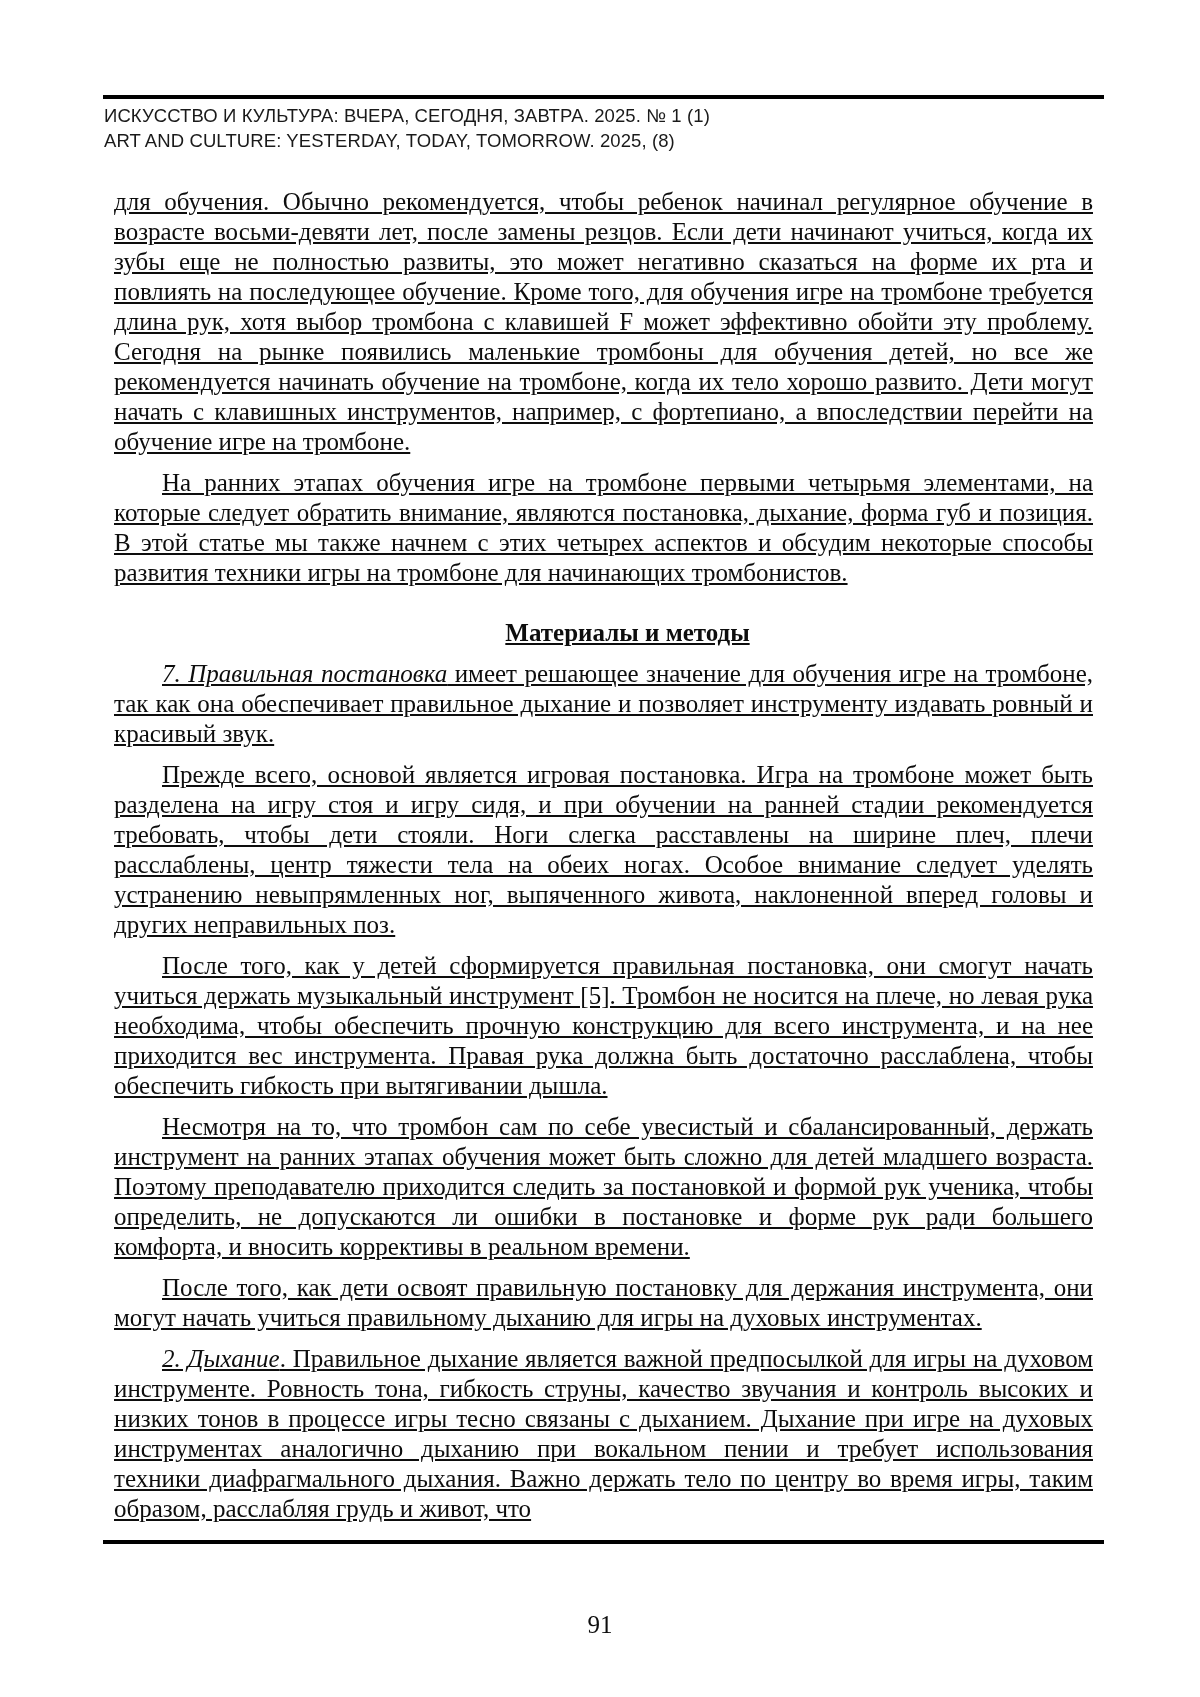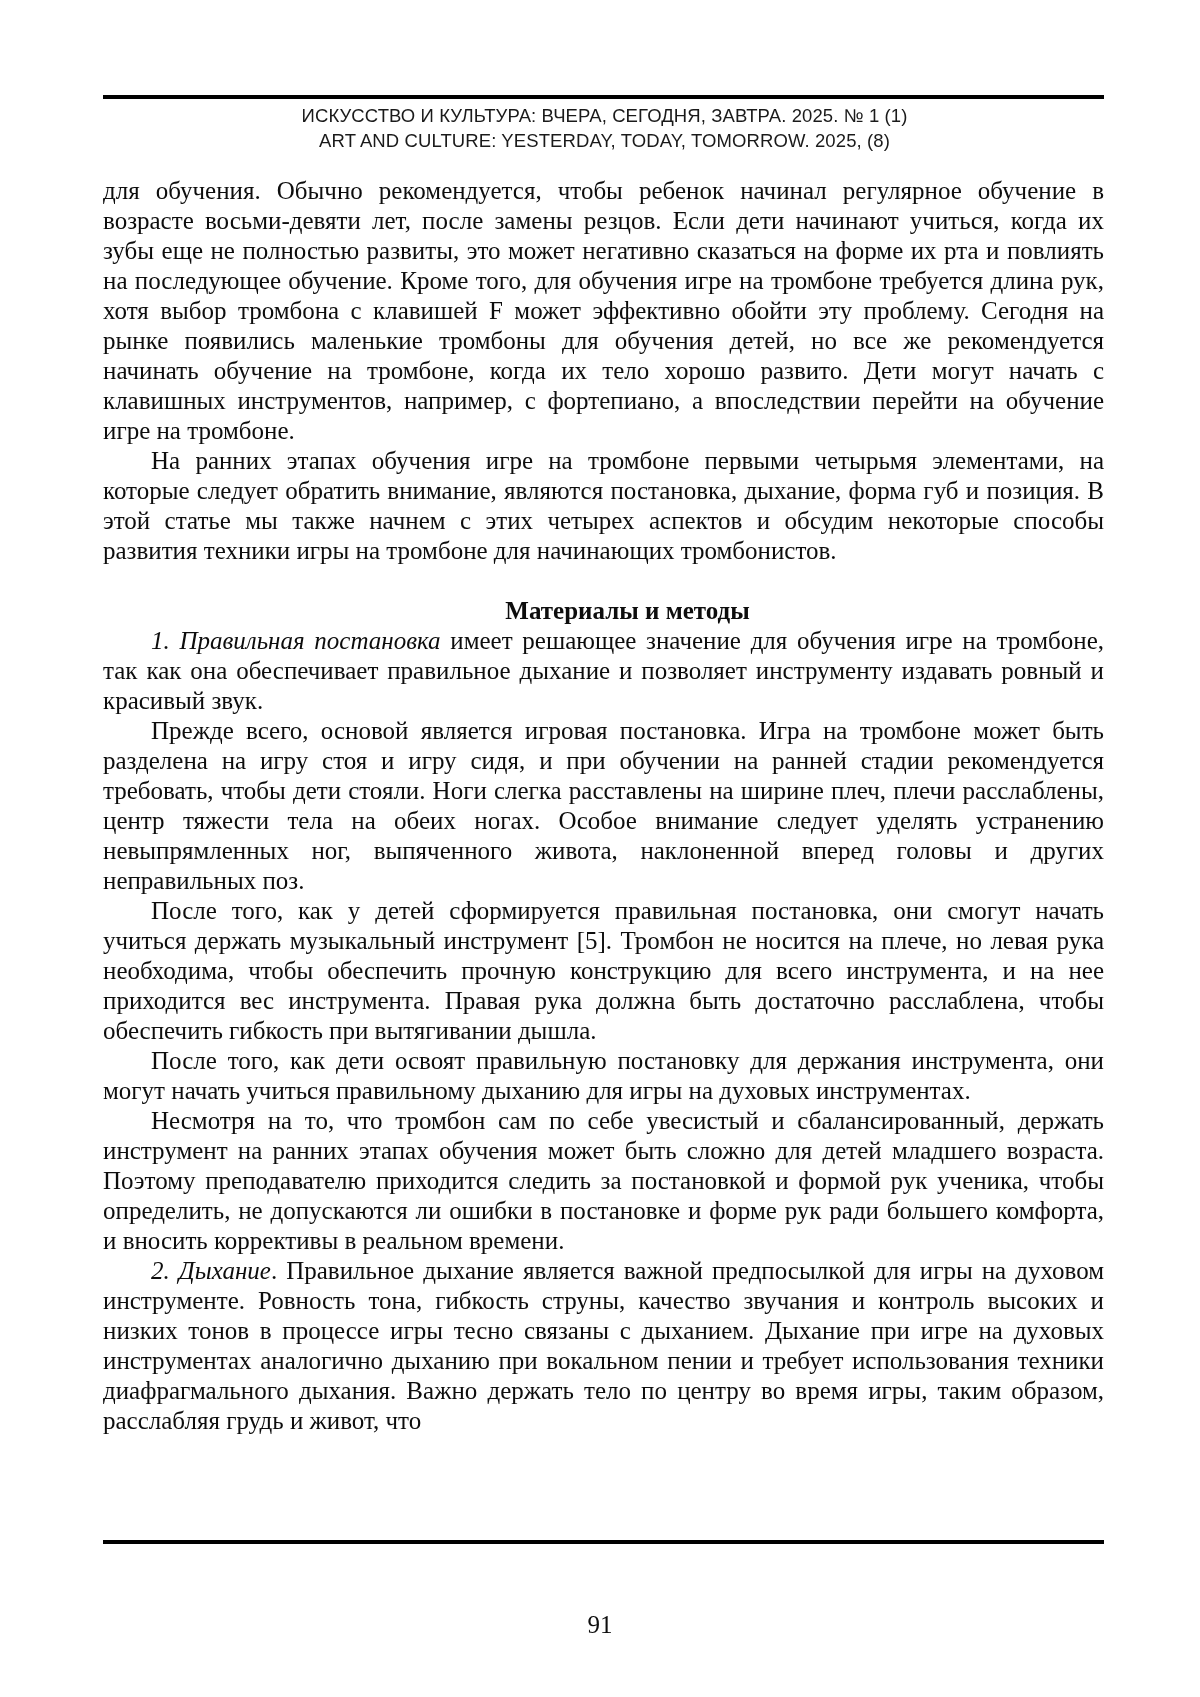--- a/index.html
+++ b/index.html
@@ -23,35 +23,34 @@
   .running-header {
     position: absolute;
     left: 104px;
     top: 103px;
     width: 1001px;
     font-family: "Liberation Sans", "DejaVu Sans", sans-serif;
     font-size: 18.5px;
     line-height: 25px;
     letter-spacing: 0.1px;
     color: #1a1a1a;
-    text-align: center;
   }
   .article {
     position: absolute;
     left: 103px;
     top: 176px;
     width: 1001px;
     font-family: "Liberation Serif", "DejaVu Serif", serif;
     font-size: 25px;
     line-height: 30px;
     text-align: justify;
     text-justify: inter-word;
     color: #0d0d0d;
   }
-  .article p { margin: 0; text-indent: 48px; }
+  .article p { margin: 11px; text-indent: 48px; text-decoration: underline; }
   .article p.no-indent { text-indent: 0; }
   .article p.heading {
     font-weight: bold;
     margin-top: 30px;
     text-align: center;
   }
   .run-italic { font-style: italic; }
   .page-number {
     position: absolute;
     top: 1570px;
@@ -73,25 +72,25 @@
 
   <div class="running-header">
     <div>ИСКУССТВО И КУЛЬТУРА: ВЧЕРА, СЕГОДНЯ, ЗАВТРА. 2025. № 1 (1)</div>
     <div>ART AND CULTURE: YESTERDAY, TODAY, TOMORROW. 2025, (8)</div>
   </div>
 
   <div class="article">
       <p class="no-indent"><span>для обучения. Обычно рекомендуется, чтобы ребенок начинал регулярное обучение в возрасте восьми-девяти лет, после замены резцов. Если дети начинают учиться, когда их зубы еще не полностью развиты, это может негативно сказаться на форме их рта и повлиять на последующее обучение. Кроме того, для обучения игре на тромбоне требуется длина рук, хотя выбор тромбона с клавишей F может эффективно обойти эту проблему. Сегодня на рынке появились маленькие тромбоны для обучения детей, но все же рекомендуется начинать обучение на тромбоне, когда их тело хорошо развито. Дети могут начать с клавишных инструментов, например, с фортепиано, а впоследствии перейти на обучение игре на тромбоне.</span></p>
       <p><span>На ранних этапах обучения игре на тромбоне первыми четырьмя элементами, на которые следует обратить внимание, являются постановка, дыхание, форма губ и позиция. В этой статье мы также начнем с этих четырех аспектов и обсудим некоторые способы развития техники игры на тромбоне для начинающих тромбонистов.</span></p>
       <p class="heading"><span>Материалы и методы</span></p>
-      <p><span class="run-italic">1. Правильная постановка</span><span> имеет решающее значение для обучения игре на тромбоне, так как она обеспечивает правильное дыхание и позволяет инструменту издавать ровный и красивый звук.</span></p>
+      <p><span class="run-italic">7. Правильная постановка</span><span> имеет решающее значение для обучения игре на тромбоне, так как она обеспечивает правильное дыхание и позволяет инструменту издавать ровный и красивый звук.</span></p>
       <p><span>Прежде всего, основой является игровая постановка. Игра на тромбоне может быть разделена на игру стоя и игру сидя, и при обучении на ранней стадии рекомендуется требовать, чтобы дети стояли. Ноги слегка расставлены на ширине плеч, плечи расслаблены, центр тяжести тела на обеих ногах. Особое внимание следует уделять устранению невыпрямленных ног, выпяченного живота, наклоненной вперед головы и других неправильных поз.</span></p>
       <p><span>После того, как у детей сформируется правильная постановка, они смогут начать учиться держать музыкальный инструмент [5]. Тромбон не носится на плече, но левая рука необходима, чтобы обеспечить прочную конструкцию для всего инструмента, и на нее приходится вес инструмента. Правая рука должна быть достаточно расслаблена, чтобы обеспечить гибкость при вытягивании дышла.</span></p>
+      <p><span>Несмотря на то, что тромбон сам по себе увесистый и сбалансированный, держать инструмент на ранних этапах обучения может быть сложно для детей младшего возраста. Поэтому преподавателю приходится следить за постановкой и формой рук ученика, чтобы определить, не допускаются ли ошибки в постановке и форме рук ради большего комфорта, и вносить коррективы в реальном времени.</span></p>
       <p><span>После того, как дети освоят правильную постановку для держания инструмента, они могут начать учиться правильному дыханию для игры на духовых инструментах.</span></p>
-      <p><span>Несмотря на то, что тромбон сам по себе увесистый и сбалансированный, держать инструмент на ранних этапах обучения может быть сложно для детей младшего возраста. Поэтому преподавателю приходится следить за постановкой и формой рук ученика, чтобы определить, не допускаются ли ошибки в постановке и форме рук ради большего комфорта, и вносить коррективы в реальном времени.</span></p>
       <p><span class="run-italic">2. Дыхание</span><span>. Правильное дыхание является важной предпосылкой для игры на духовом инструменте. Ровность тона, гибкость струны, качество звучания и контроль высоких и низких тонов в процессе игры тесно связаны с дыханием. Дыхание при игре на духовых инструментах аналогично дыханию при вокальном пении и требует использования техники диафрагмального дыхания. Важно держать тело по центру во время игры, таким образом, расслабляя грудь и живот, что</span></p>
     </div>
 
   <div class="rule rule-bottom"></div>
 
   <div class="page-number">91</div>
 
 </div>
 
 </body></html>

